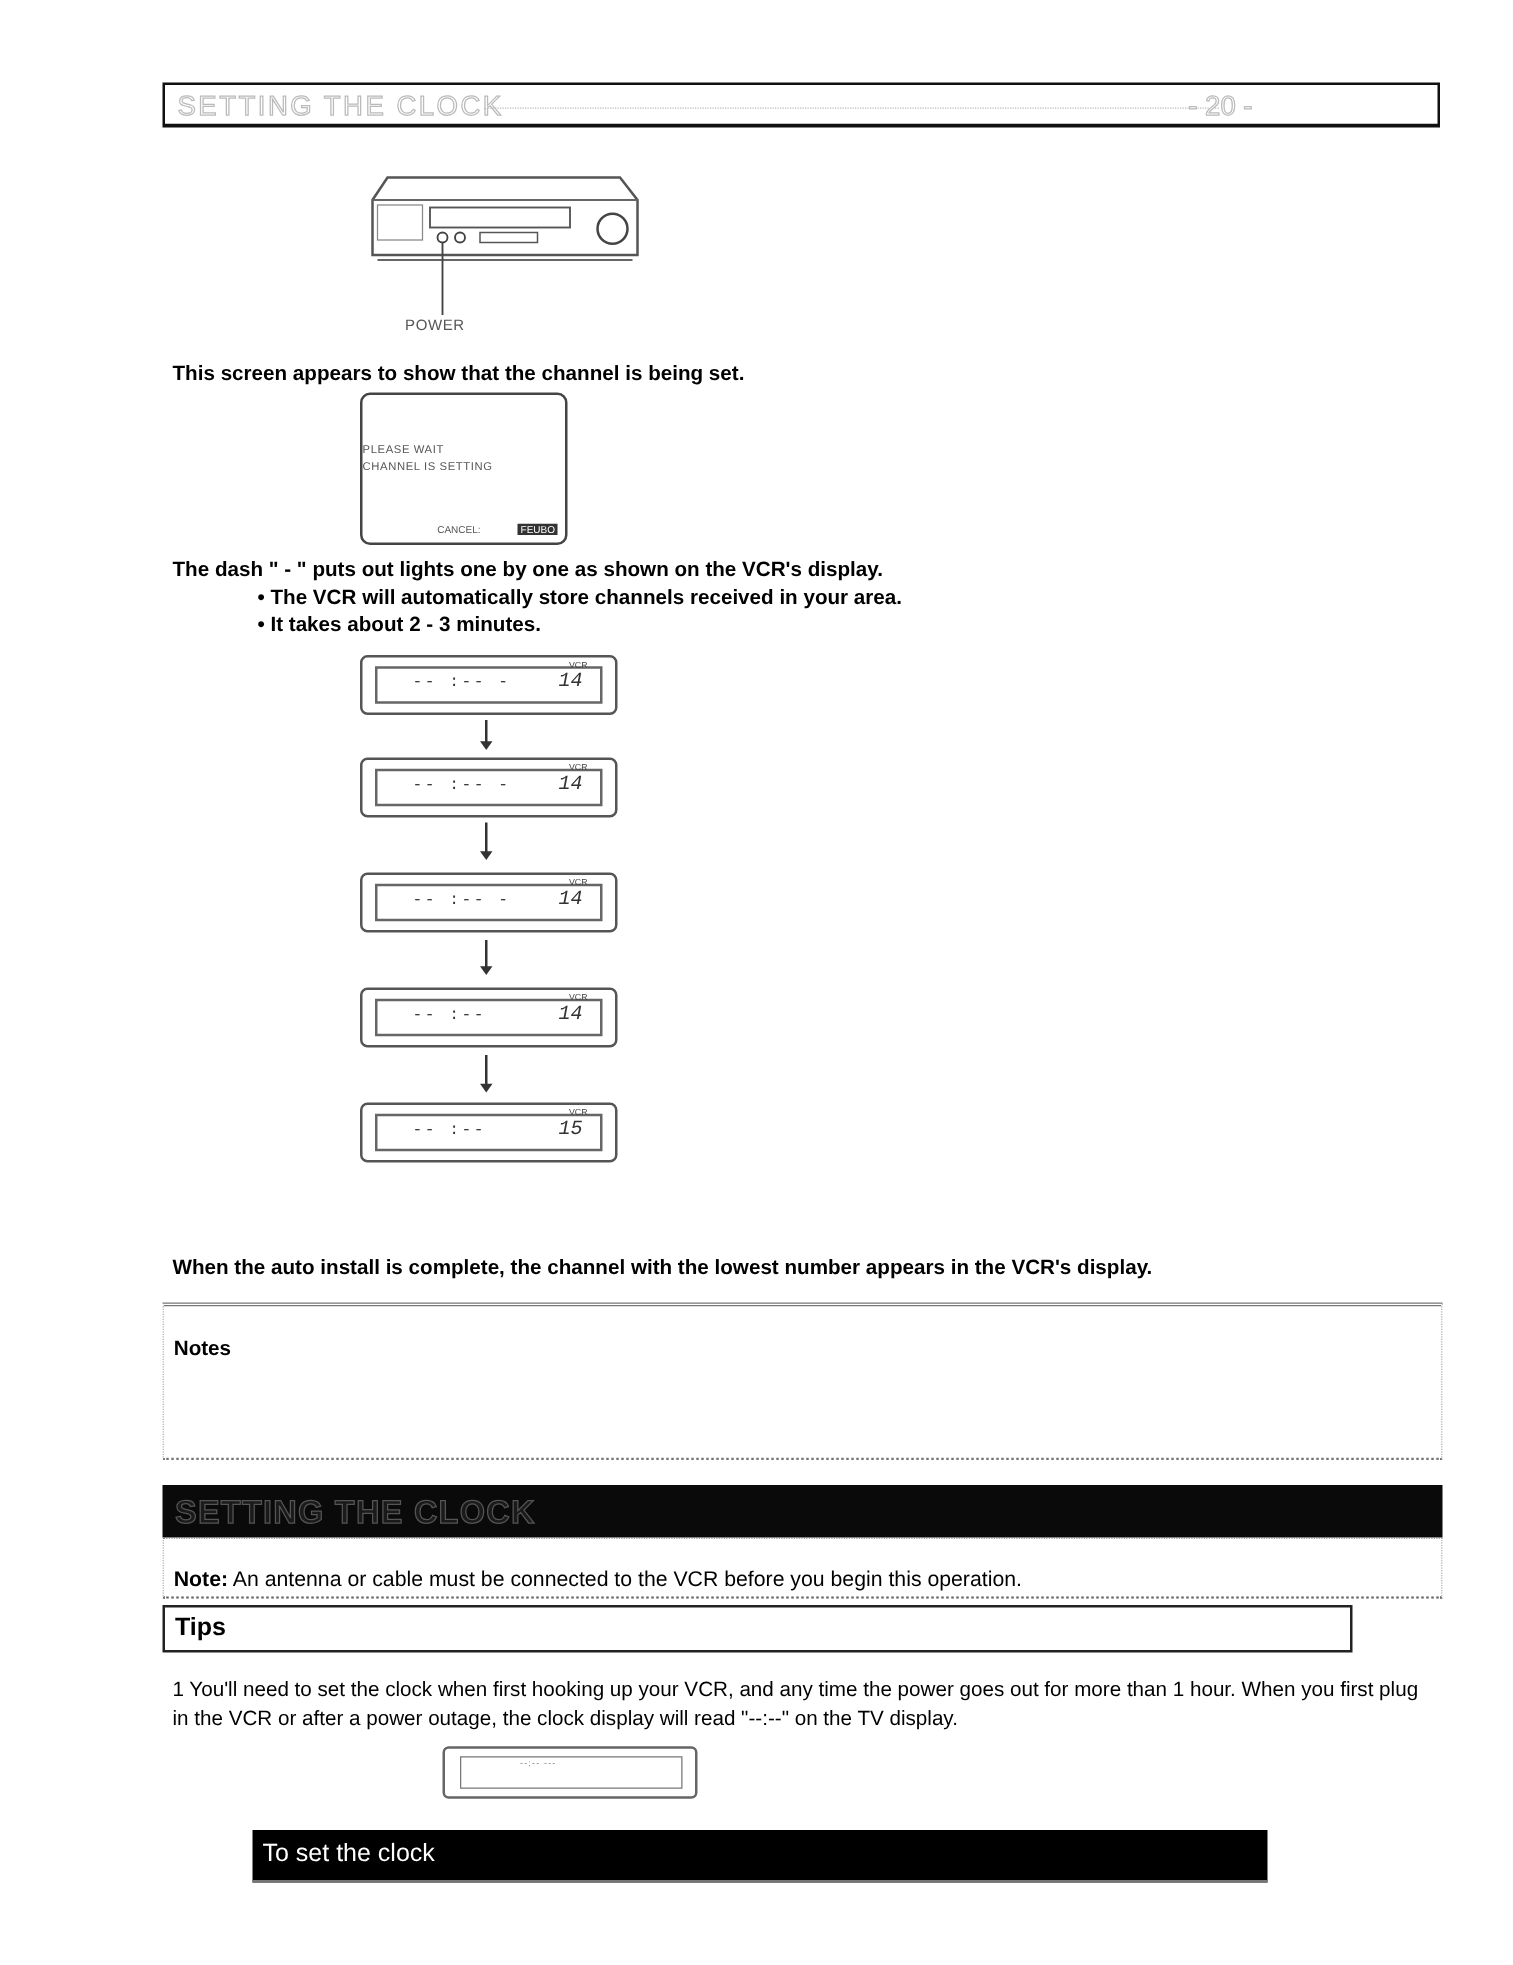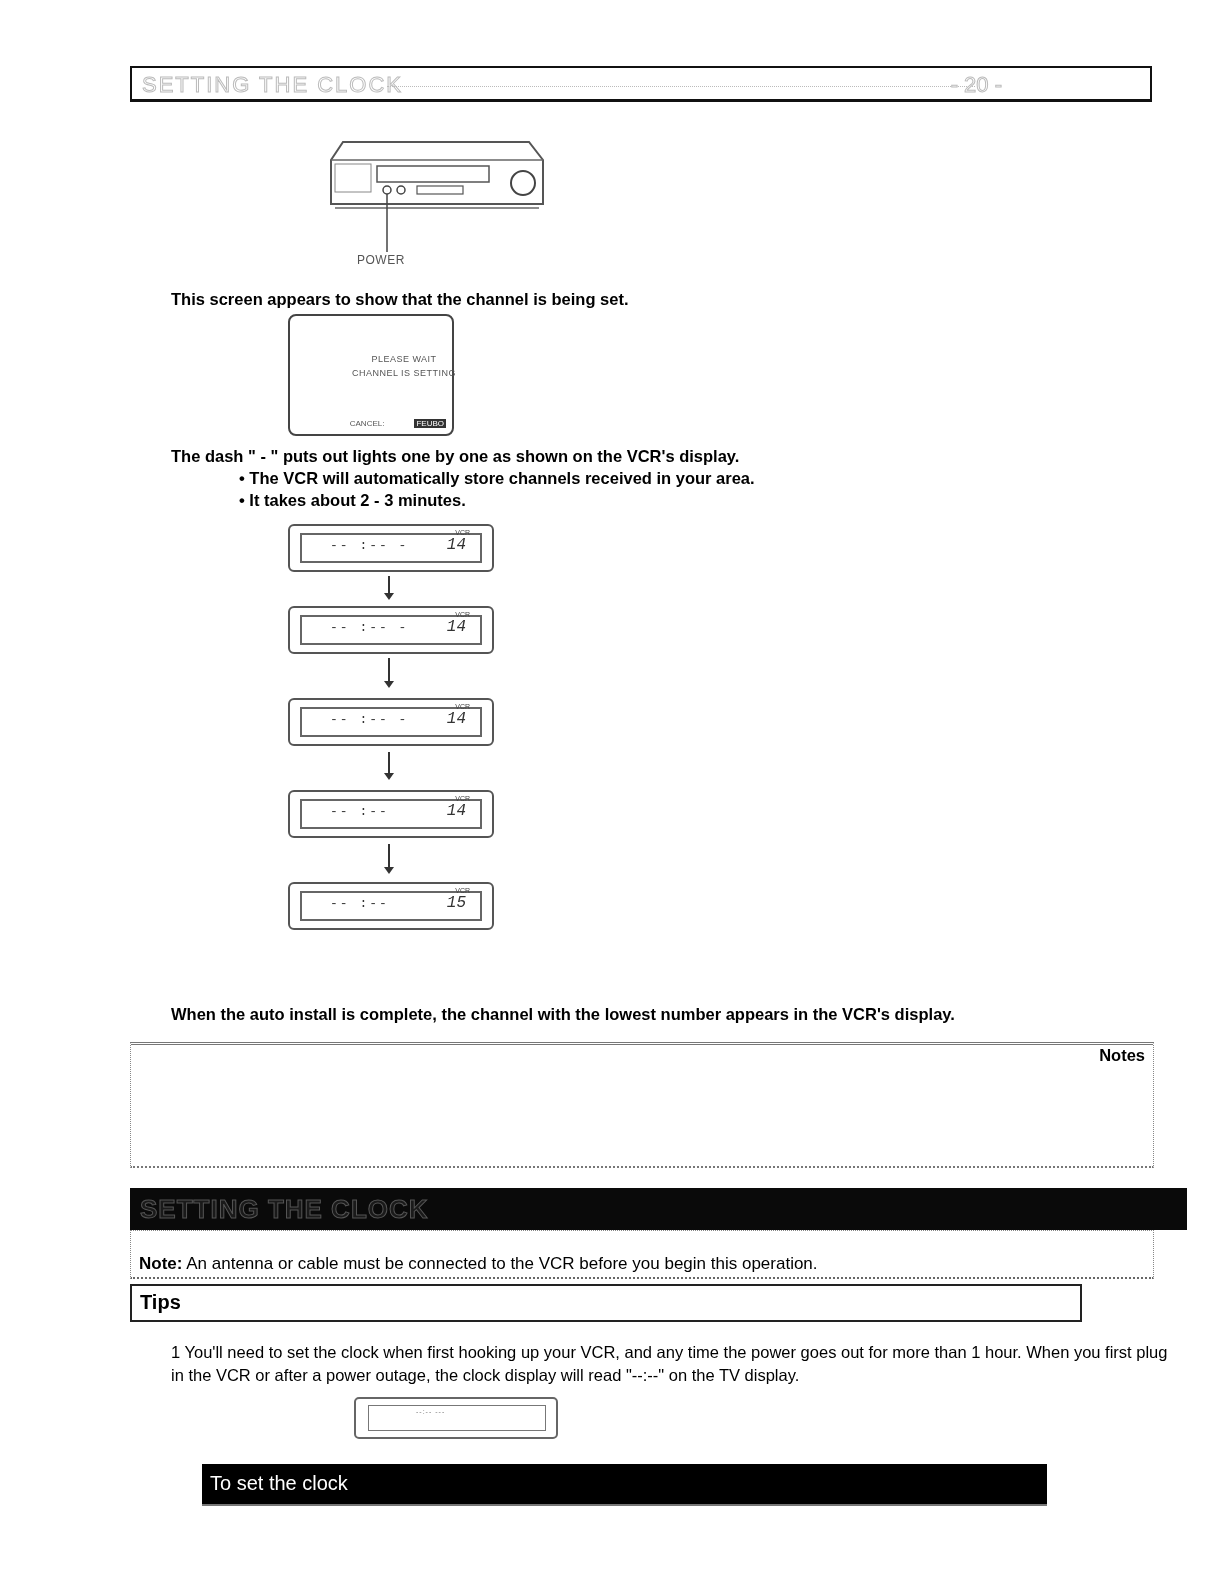--- a/index.html
+++ b/index.html
@@ -1,40 +1,40 @@
 <!DOCTYPE html>
 <html><head>
 <meta charset="utf-8">
 <style>
   html, body { margin:0; padding:0; background:#fff; }
   body { width:1210px; height:1572px; position:relative; font-family:"Liberation Sans", sans-serif; color:#000; overflow:hidden; }
-  .abs { position:absolute;padding-left:33px; }
+  .abs { position:absolute; }
 
   .page-header { left:130px; top:66px; width:1022px; height:36px; border:2px solid #111; border-bottom-width:3px; box-sizing:border-box; }
   .page-header .title { position:absolute; left:10px; top:4px; font-size:22px; letter-spacing:2px; color:#fff; -webkit-text-stroke:1px #bbb; font-family:"Liberation Sans", sans-serif; }
   .page-header .dots { position:absolute; left:255px; right:175px; top:18px; border-top:1px dotted #bbb; }
   .page-header .pagenum { position:absolute; right:148px; top:4px; font-size:22px; color:#fff; -webkit-text-stroke:1px #bbb; }
 
   .bold-line { font-weight:bold; font-size:16.5px; white-space:nowrap; }
   .bullet-line { font-weight:bold; font-size:16.5px; white-space:nowrap; }
 
   .tv-screen { left:288px; top:314px; width:166px; height:122px; border:2px solid #444; border-radius:8px; box-sizing:border-box; background:#fff; }
-  .tv-screen .msg { position:absolute; width:100%; text-align:center; font-size:9px; color:#555; letter-spacing:0.5px; }
+  .tv-screen .msg { position:absolute; width:100%; text-align:left; font-size:9px; color:#555; letter-spacing:0.5px; }
   .tv-screen .cancel { position:absolute; right:6px; bottom:6px; font-size:8px; color:#555; }
   .tv-screen .cancel b { background:#333; color:#fff; padding:0 2px; font-weight:normal;margin-left:30px; }
 
   .lcd { position:absolute; left:288px; width:206px; height:48px; border:2px solid #555; border-radius:6px; box-sizing:border-box; }
   .lcd .inner { position:absolute; left:10px; right:10px; top:7px; bottom:7px; border:2px solid #666; }
   .lcd .dashes { position:absolute; left:40px; top:12px; font-size:13px; letter-spacing:2px; color:#333; font-family:"Liberation Mono", monospace; }
   .lcd .vcrlabel { position:absolute; right:22px; top:3px; font-size:7px; color:#444; }
   .lcd .chan { position:absolute; right:26px; top:10px; font-size:16px; color:#333; font-style:italic; font-family:"Liberation Mono", monospace; }
   .arrow { position:absolute; left:388px; width:2px; background:#333; }
   .arrow::after { content:""; position:absolute; left:-4px; bottom:-4px; border-left:5px solid transparent; border-right:5px solid transparent; border-top:7px solid #333; }
 
-  .notes-box { left:130px; top:1042px; width:1024px; height:126px; border:1px dotted #888; border-top:3px double #777; border-bottom:2px dotted #777; box-sizing:border-box; padding:0 8px;text-align:right; }
+  .notes-box { left:130px; top:1042px; width:1024px; height:126px; border:1px dotted #888; border-top:3px double #777; border-bottom:2px dotted #777; box-sizing:border-box; padding:24px 8px; }
   .notes-box p { margin:0; font-weight:bold; font-size:16.5px; line-height:21px; }
 
   .dark-banner { left:130px; top:1188px; width:1024px; height:42px; background:#0a0a0a; }
   .dark-banner .title { position:absolute; left:10px; top:6px; font-size:26px; font-weight:bold; color:#1a1a1a; -webkit-text-stroke:1px #555; letter-spacing:1px; }
   .note-line { left:130px; top:1230px; width:1024px; height:34px; border:1px dotted #888; border-bottom:2px dotted #666; box-sizing:border-box; padding:23px 8px; font-size:17px; }
   .note-line b { font-weight:bold; }
 
   .tips-box { left:130px; top:1284px; width:952px; height:38px; border:2px solid #222; box-sizing:border-box; padding:5px 8px; font-size:20px; font-weight:bold; }
   .tips-text { left:138px; top:1341px; width:1010px; font-size:16.5px; line-height:23px; }
 

